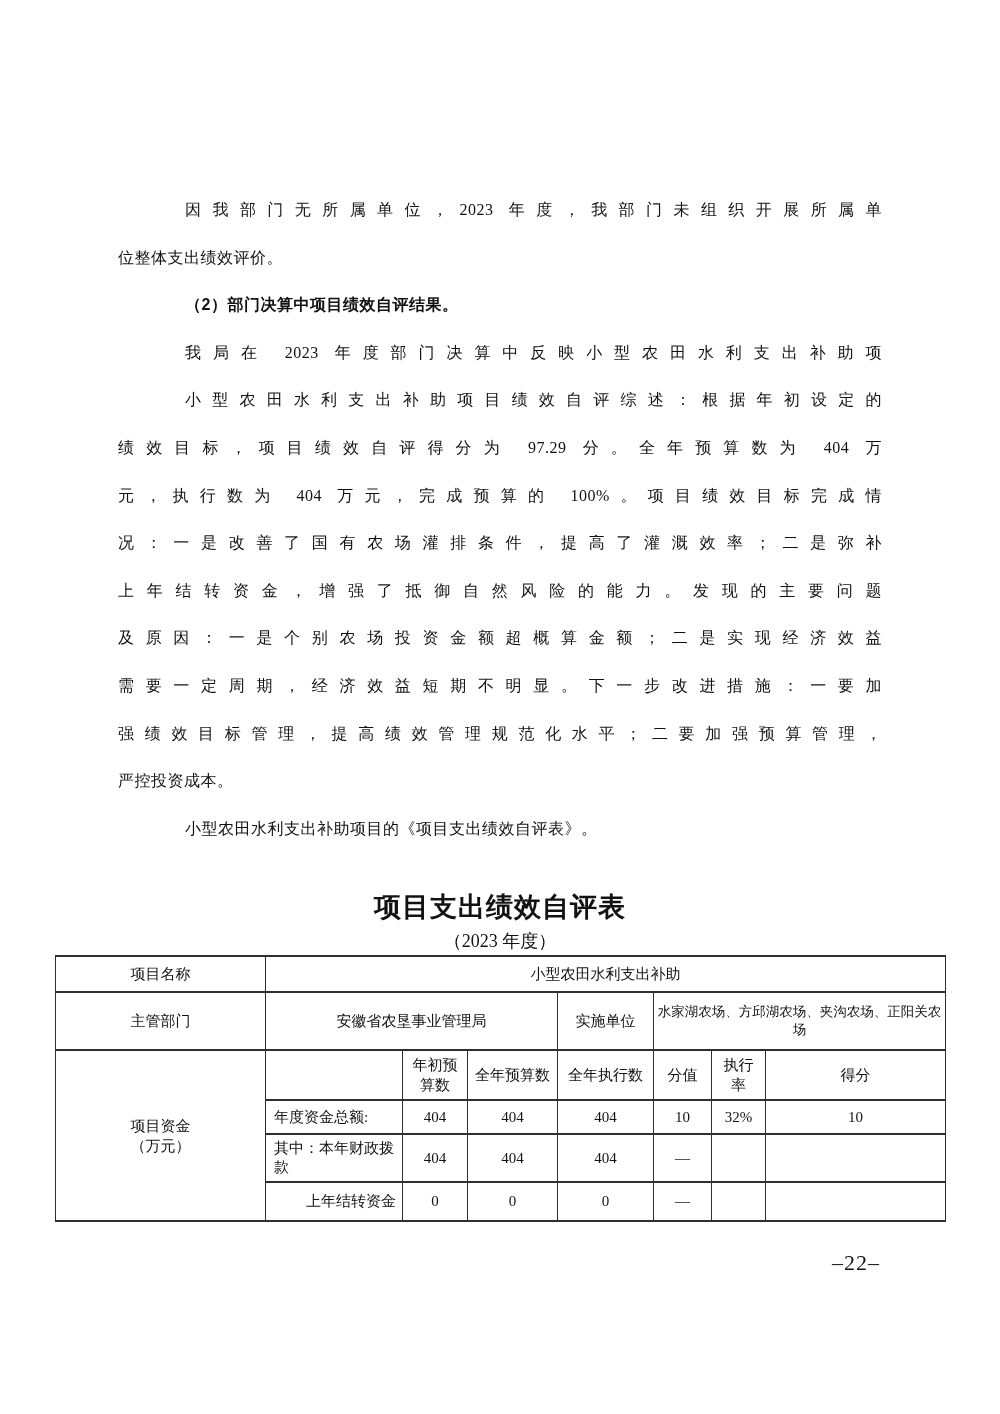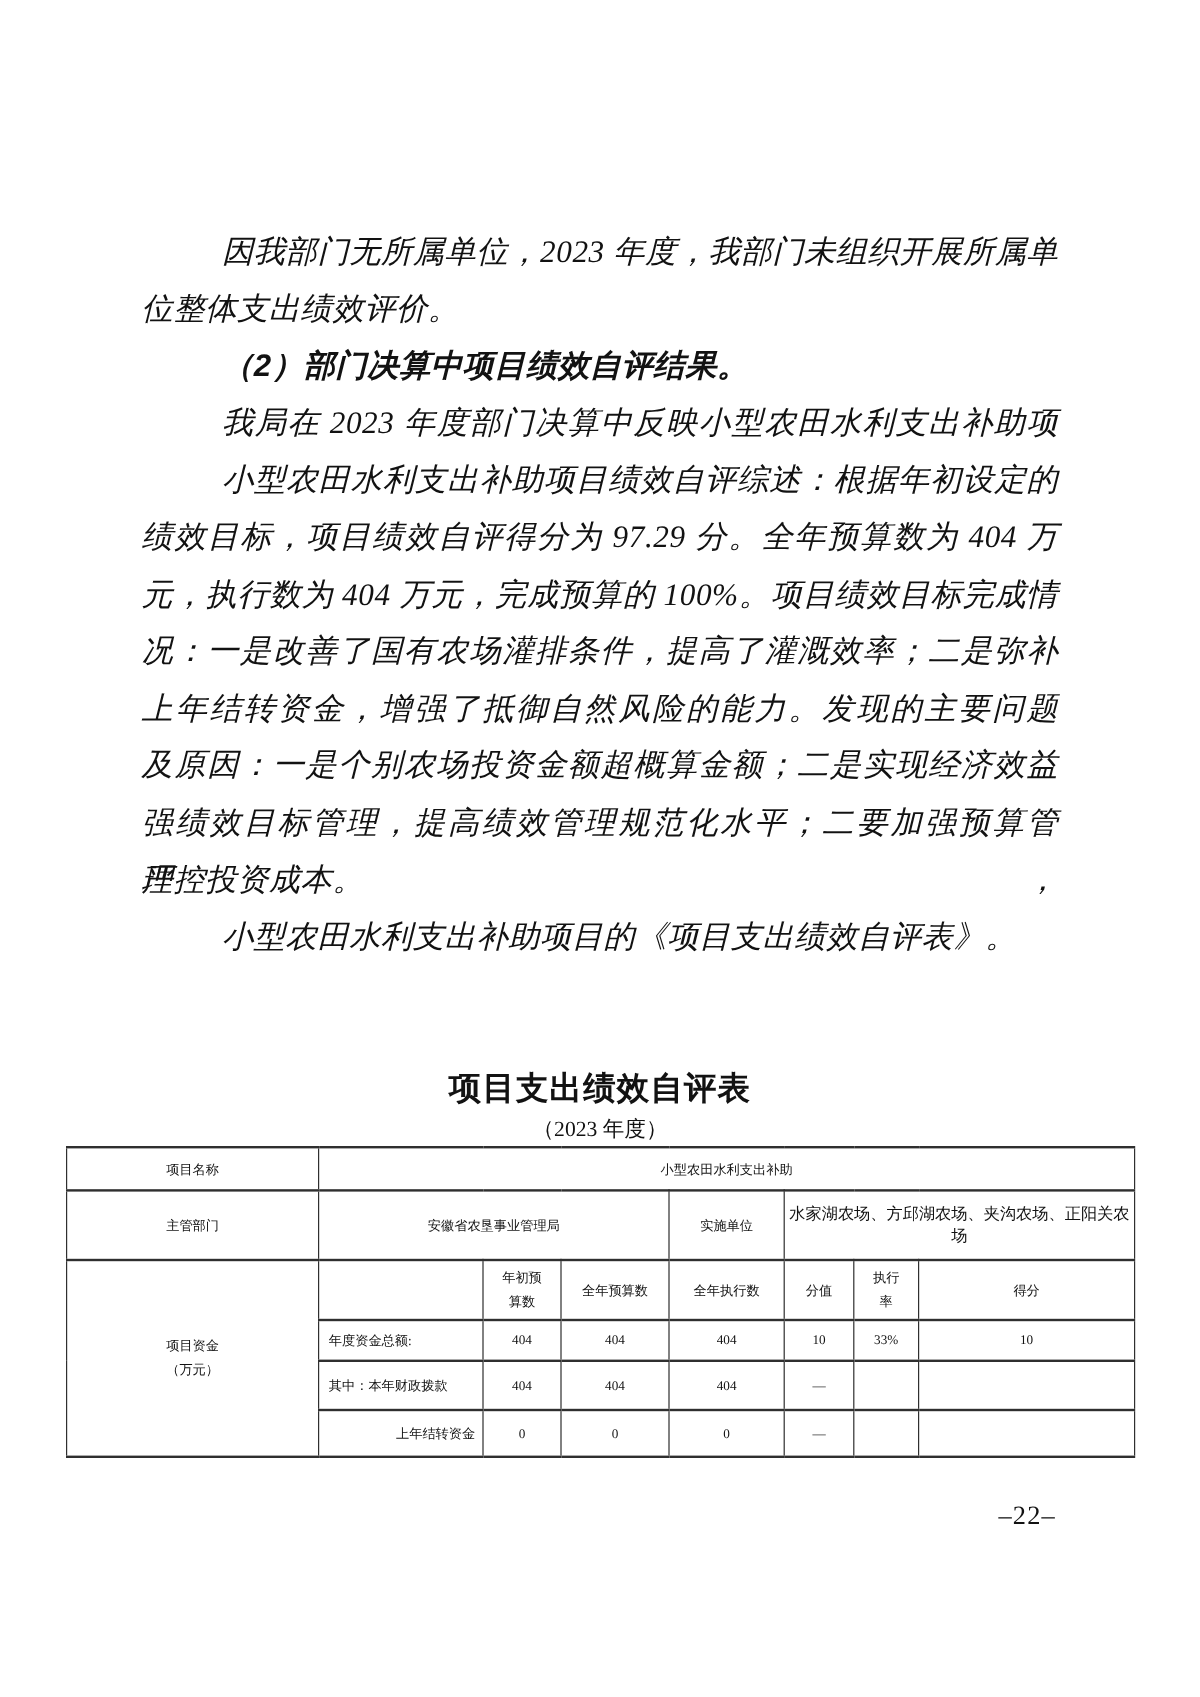--- a/index.html
+++ b/index.html
@@ -8,25 +8,24 @@
     position: relative;
     font-family: "Liberation Serif", "DejaVu Serif", serif;
     color: #121212;
     overflow: hidden;
   }
   .body-text {
     position: absolute;
     left: 118px; top: 186px; width: 764px;
   }
   .bline {
-    font-size: 26px;
+    font-size: 16px;
     height: 47.6px;
     line-height: 47.6px;
     letter-spacing: 0.5px;
-    font-style: italic;
   }
   .bline.fill { text-align: justify; text-align-last: justify; text-justify: inter-character; }
   .bline.indent { padding-left: 67px; }
   .bline.bold {
     font-family: "Liberation Sans", "DejaVu Sans", sans-serif;
     font-weight: 700;
   }
   .table-title {
     position: absolute; top: 892px; left: 0; width: 1000px;
     text-align: center;
@@ -47,21 +46,21 @@
     width: 890px;
     border-collapse: collapse;
     table-layout: fixed;
   }
   table.eval td {
     border: 1px solid #2f2f2f;
     border-top-width: 2px;
     border-bottom-width: 2px;
     text-align: center;
     vertical-align: middle;
-    font-size: 11px;
+    font-size: 15px;
     padding: 4px 4px;
     overflow: hidden;
   }
   table.eval td.al { text-align: left; padding-left: 8px; }
   table.eval td.ar { text-align: right; padding-right: 6px; }
   table.eval td.pre { white-space: pre-line; line-height: 20px; }
   table.eval td.farms { font-size: 13.5px; padding: 10px 2px; }
   .pagenum {
     position: absolute; top: 1250px; right: 120px;
     font-size: 22px;
@@ -75,20 +74,21 @@
   <div class="bline fill indent">因我部门无所属单位，2023 年度，我部门未组织开展所属单</div>
   <div class="bline">位整体支出绩效评价。</div>
   <div class="bline bold indent">（2）部门决算中项目绩效自评结果。</div>
   <div class="bline fill indent">我局在 2023 年度部门决算中反映小型农田水利支出补助项</div>
   <div class="bline fill indent">小型农田水利支出补助项目绩效自评综述：根据年初设定的</div>
   <div class="bline fill">绩效目标，项目绩效自评得分为 97.29 分。全年预算数为 404 万</div>
   <div class="bline fill">元，执行数为 404 万元，完成预算的 100%。项目绩效目标完成情</div>
   <div class="bline fill">况：一是改善了国有农场灌排条件，提高了灌溉效率；二是弥补</div>
   <div class="bline fill">上年结转资金，增强了抵御自然风险的能力。发现的主要问题</div>
   <div class="bline fill">及原因：一是个别农场投资金额超概算金额；二是实现经济效益</div>
+  <div class="bline fill">需要一定周期，经济效益短期不明显。下一步改进措施：一要加</div>
   <div class="bline fill">强绩效目标管理，提高绩效管理规范化水平；二要加强预算管理，</div>
   <div class="bline">严控投资成本。</div>
   <div class="bline indent">小型农田水利支出补助项目的《项目支出绩效自评表》。</div>
 </div>
 
 <div class="table-title">项目支出绩效自评表</div>
 <div class="table-sub">（2023 年度）</div>
 
 <table class="eval">
   <colgroup>
@@ -124,21 +124,21 @@
       <td class="pre">执行
 率</td>
       <td>得分</td>
     </tr>
     <tr style="height:34px">
       <td class="al">年度资金总额:</td>
       <td>404</td>
       <td>404</td>
       <td>404</td>
       <td>10</td>
-      <td>33%</td>
+      <td>32%</td>
       <td>10</td>
     </tr>
     <tr style="height:41px">
       <td class="al">其中：本年财政拨款</td>
       <td>404</td>
       <td>404</td>
       <td>404</td>
       <td>—</td>
       <td></td>
       <td></td>

